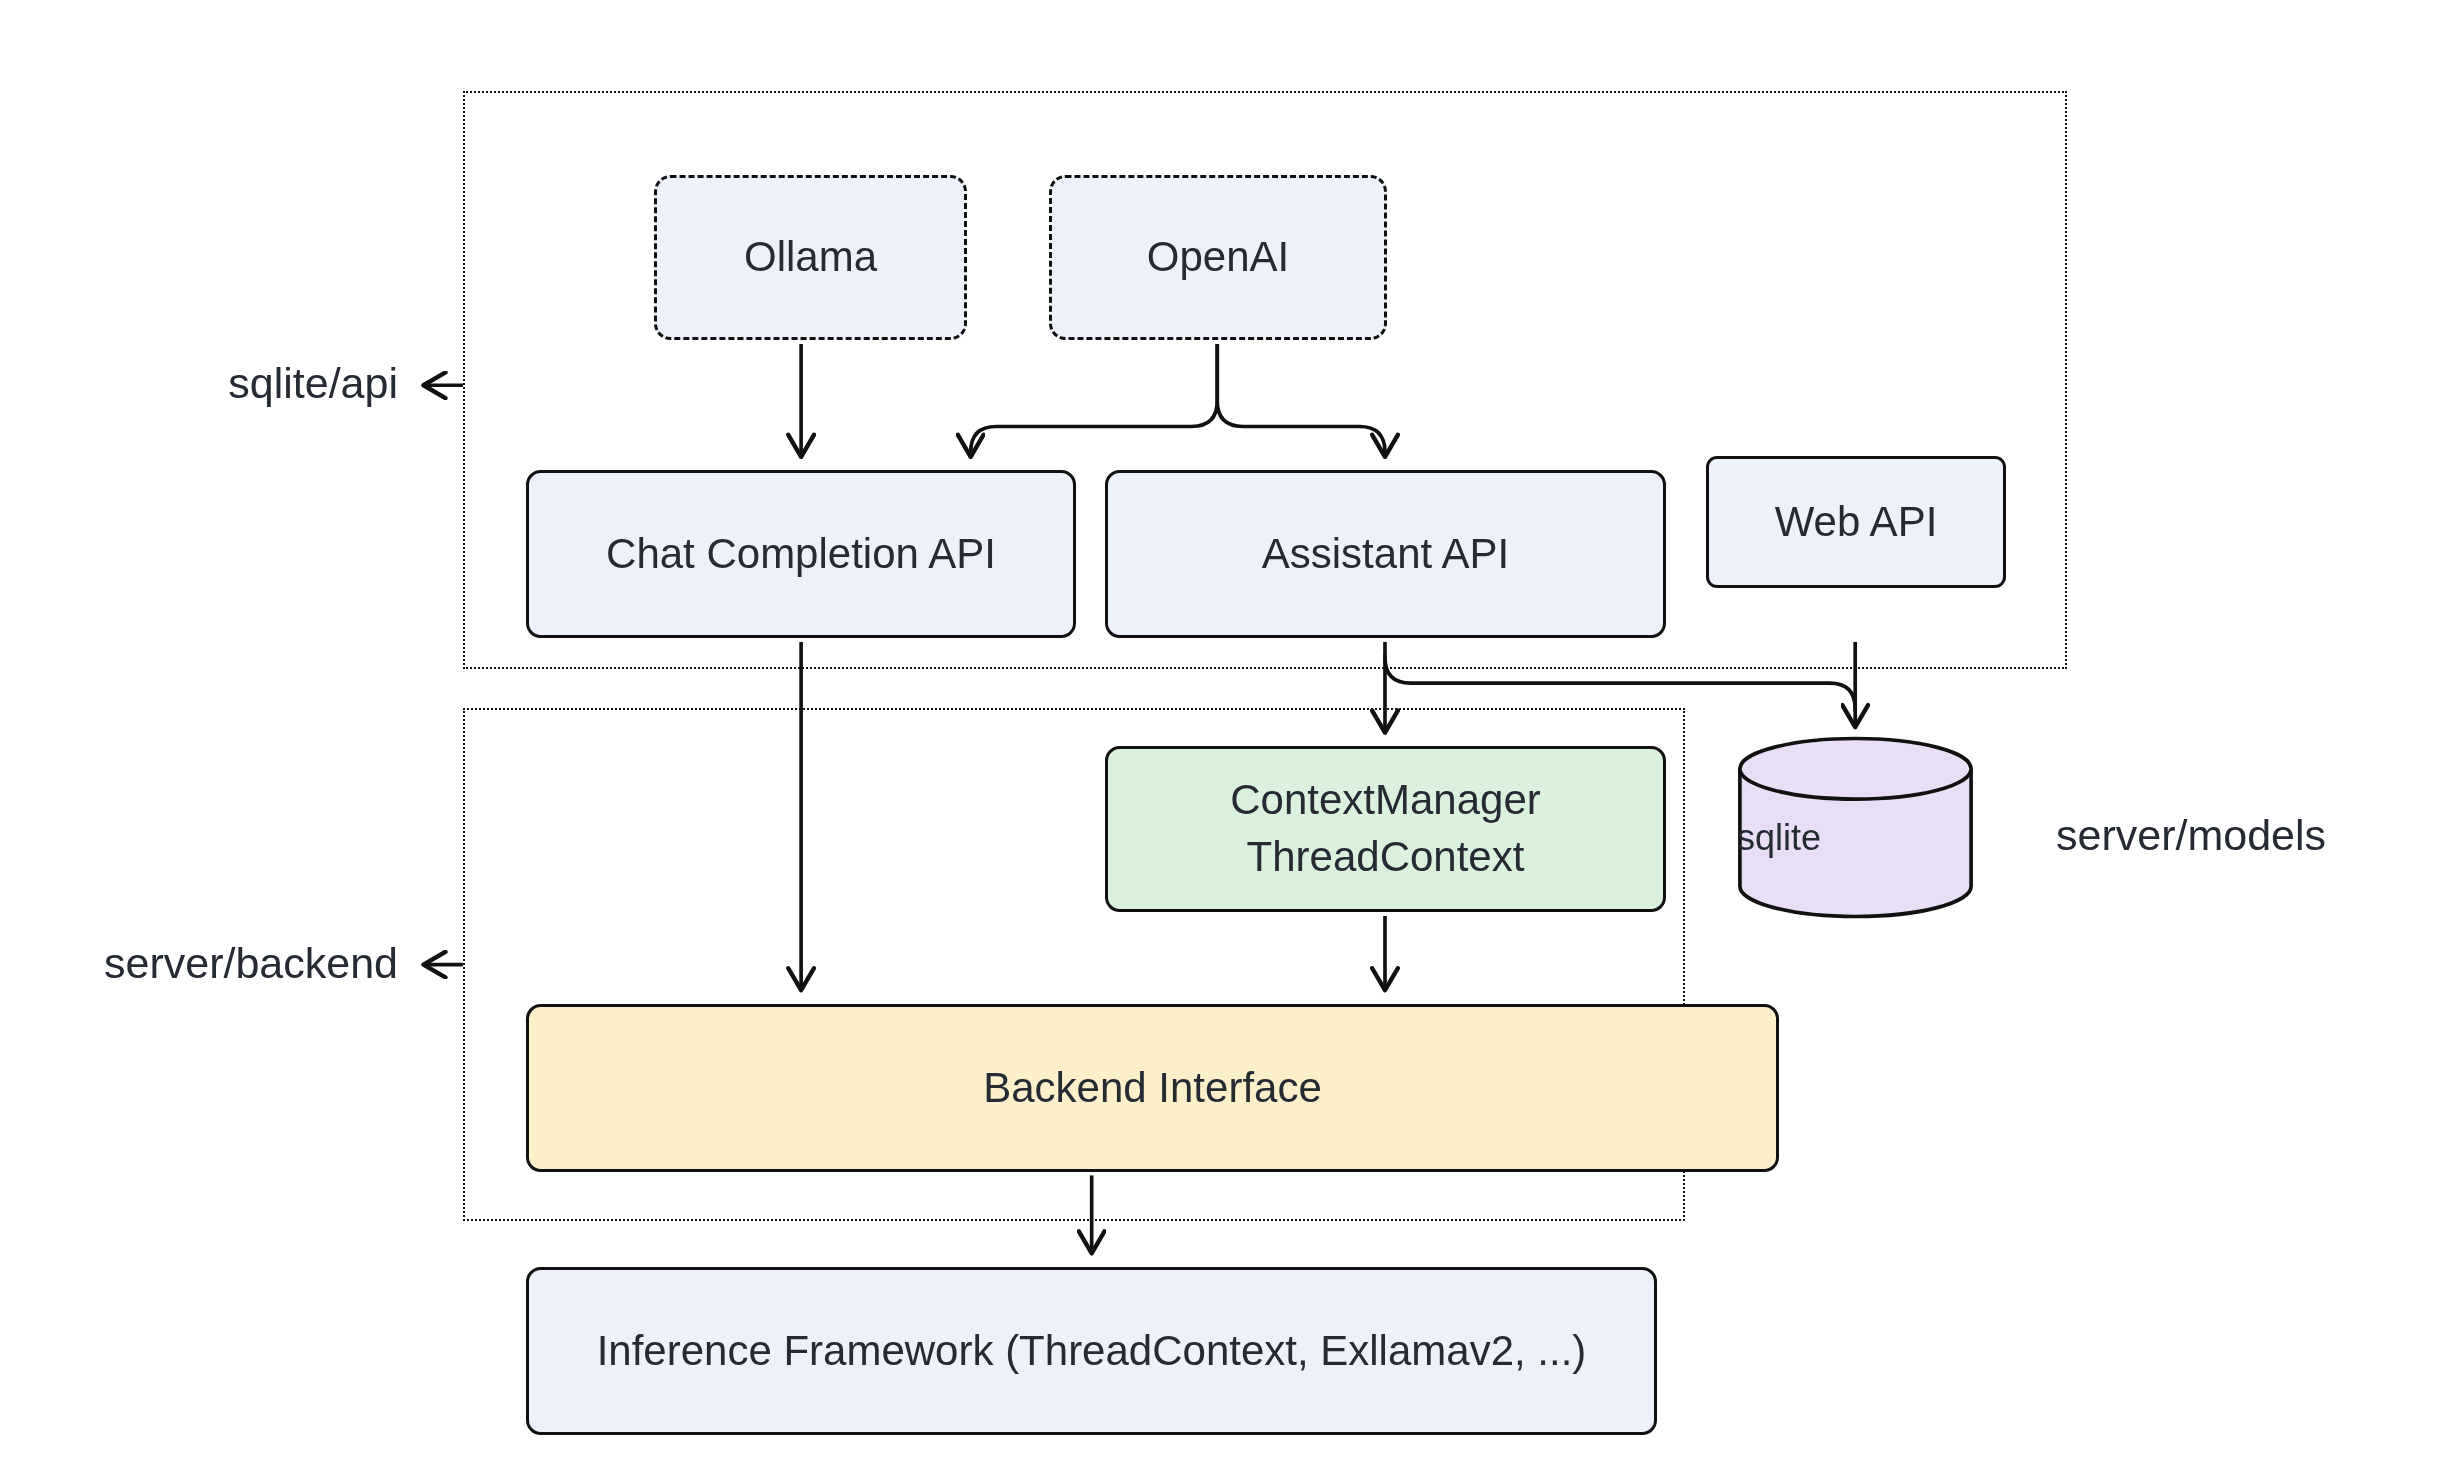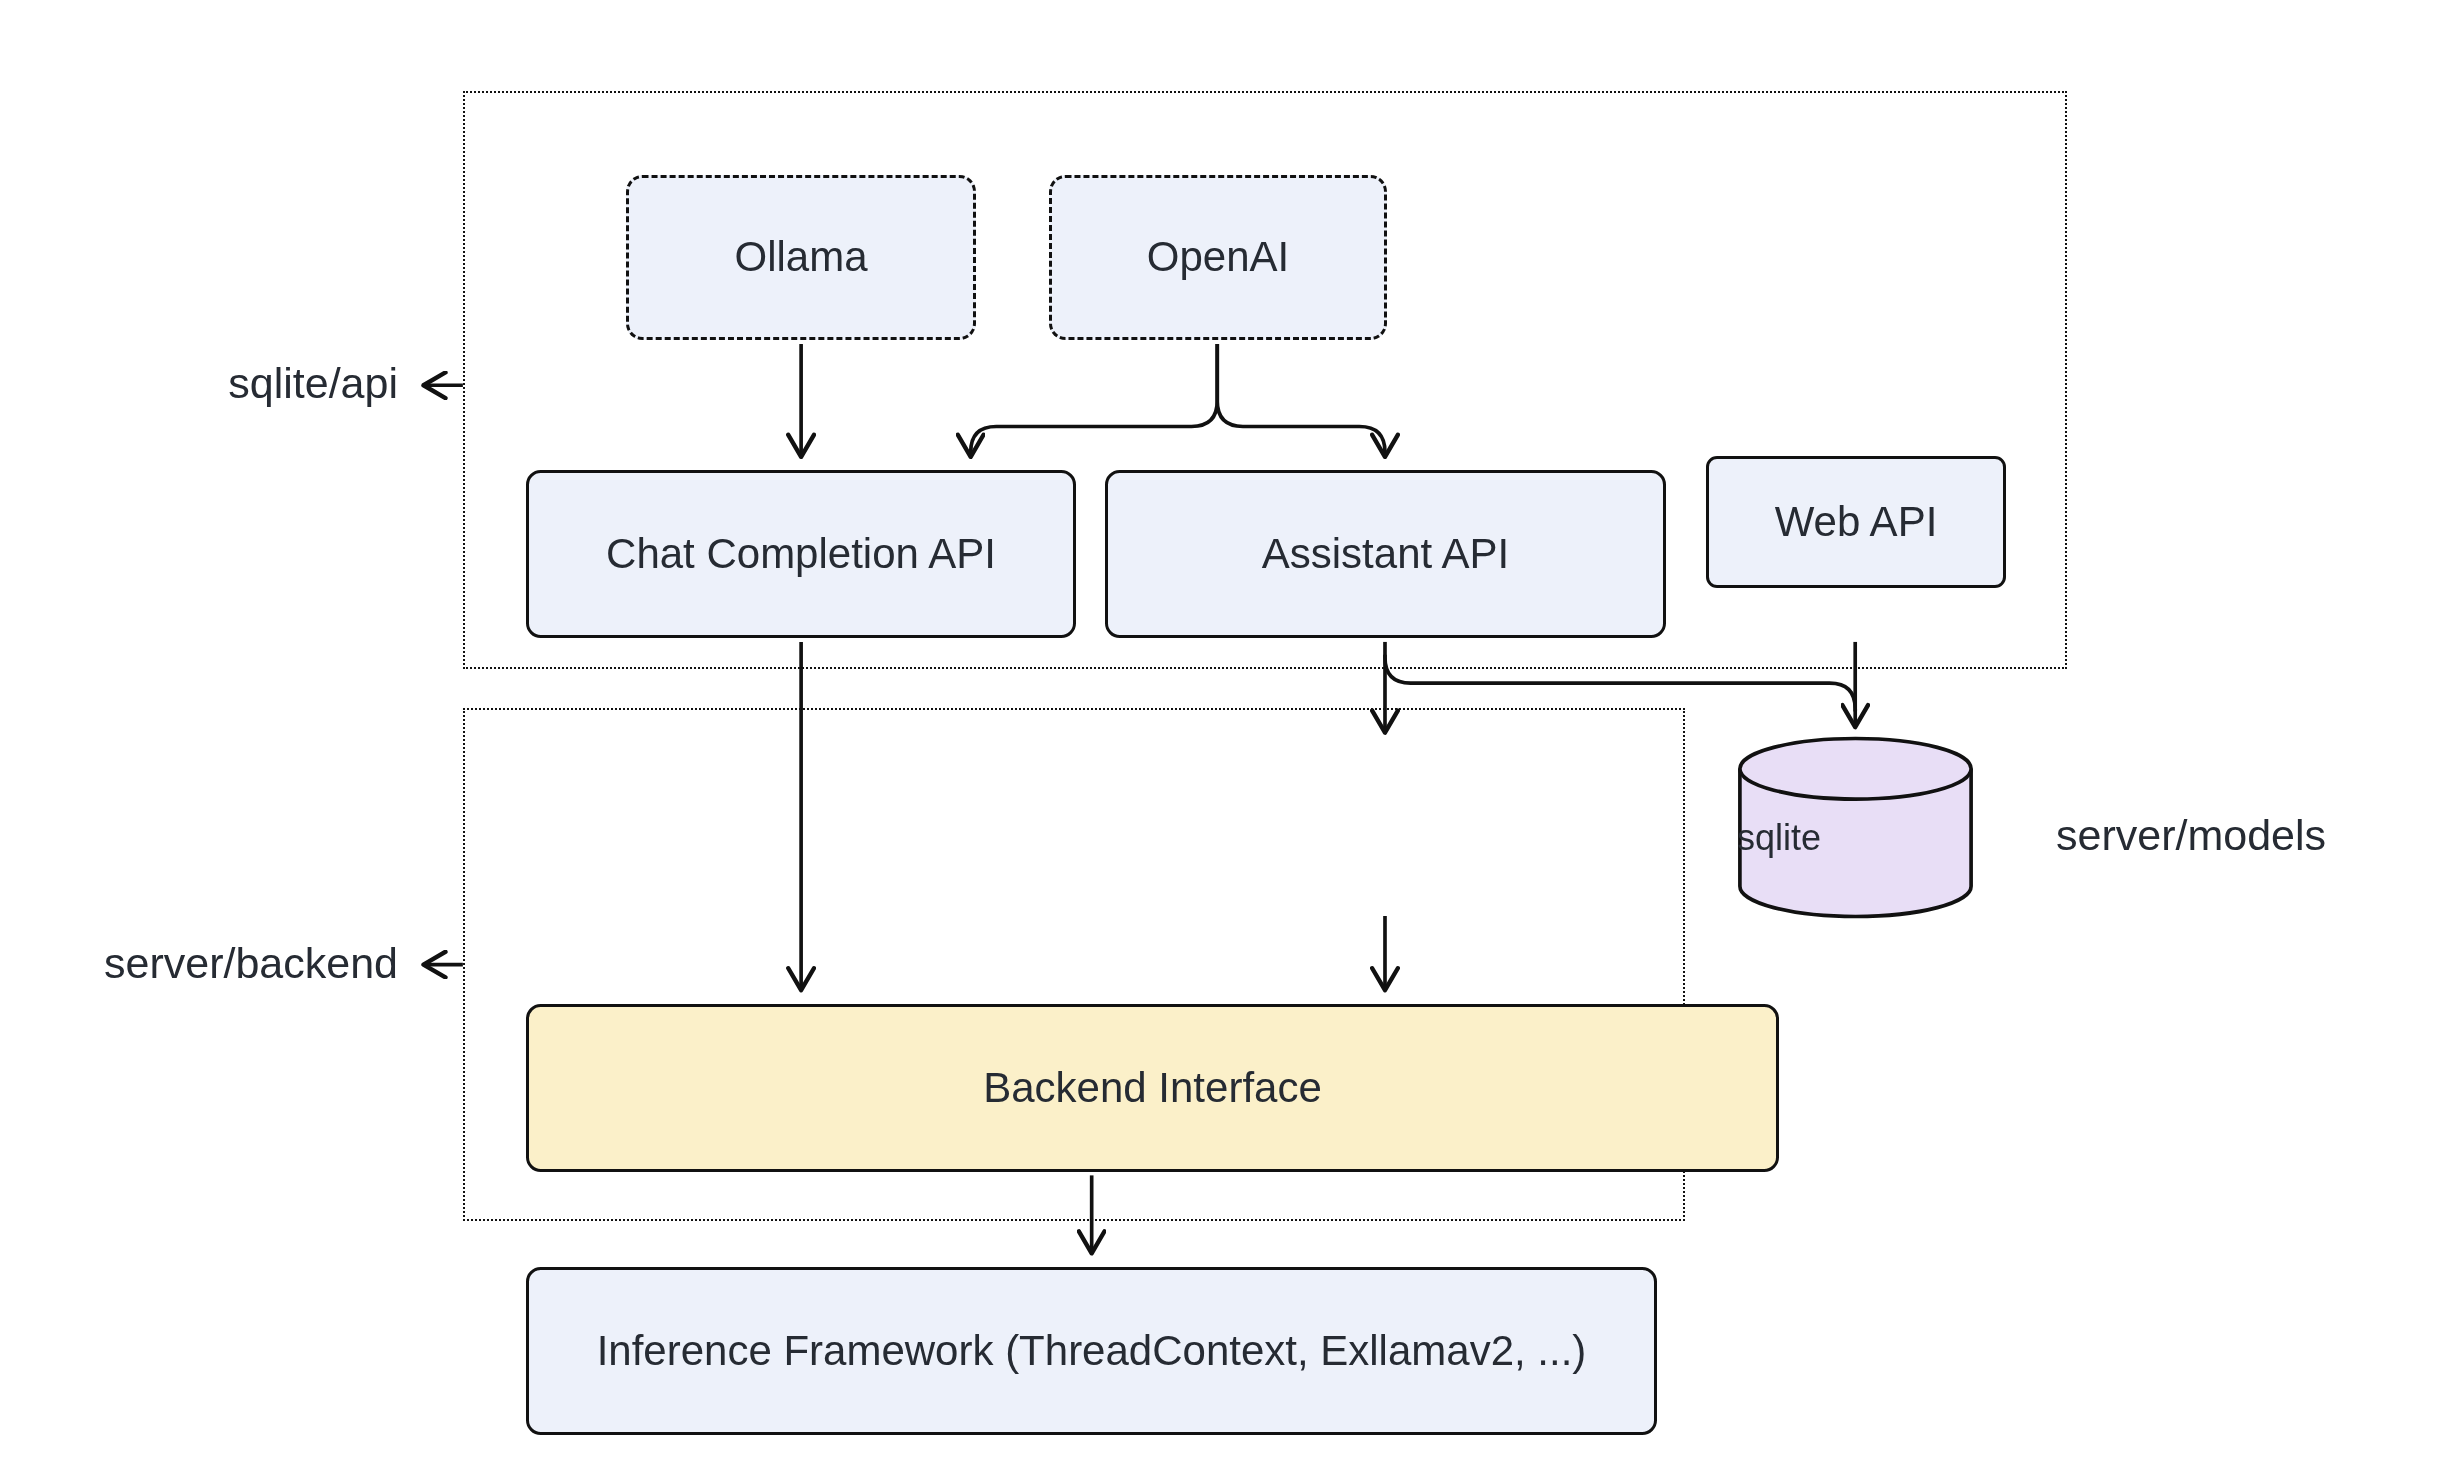--- a/index.html
+++ b/index.html
@@ -115,37 +115,41 @@
     <path class="edge" d="M 1511 999 L 1511 1080" marker-end="url(#arrowhead)"></path>
     <path class="edge" d="M 1191 1282 L 1191 1367" marker-end="url(#arrowhead)"></path>
     <path class="edge" d="M 505 420 L 462 420" marker-end="url(#arrowhead)"></path>
     <path class="edge" d="M 505 1052 L 462 1052" marker-end="url(#arrowhead)"></path>
   </svg>
 
   <div class="side-label right-align" style="right:2064px; top:358px;">sqlite/api</div>
   <div class="side-label right-align" style="right:2064px; top:938px;margin-left:20px;">server/backend</div>
   <div class="side-label" style="left:2056px; top:810px;">server/models</div>
 
-  <div class="node dashed" style="left:626px; top:175px; width:350px; height:165px;">
+  <div class="node dashed" style="left:654px; top:175px; width:313px; height:165px;">
     <span>Ollama</span>
   </div>
   <div class="node dashed" style="left:1049px; top:175px; width:338px; height:165px;">
     <span>OpenAI</span>
   </div>
 
   <div class="node" style="left:526px; top:470px; width:550px; height:168px;">
     <span>Chat Completion API</span>
   </div>
   <div class="node" style="left:1105px; top:470px; width:561px; height:168px;">
     <span>Assistant API</span>
   </div>
   <div class="node" style="left:1706px; top:456px; width:300px; height:132px;border-radius:11px;">
     <span>Web API</span>
   </div>
 
+  <div class="node green" style="left:1105px; top:746px; width:561px; height:166px;">
+    <span>ContextManager</span>
+    <span>ThreadContext</span>
+  </div>
   <div class="node yellow" style="left:526px; top:1004px; width:1253px; height:168px;">
     <span>Backend Interface</span>
   </div>
 
   <div class="cylinder">
     <svg width="237" height="189" viewBox="0 0 258 206">
       <path class="cyl-shape" d="M 3 39 L 3 167 A 126 33 0 0 0 255 167 L 255 39"></path>
       <ellipse class="cyl-shape" cx="129" cy="39" rx="126" ry="33"></ellipse>
     </svg>
     <div class="cyl-label">sqlite</div>

